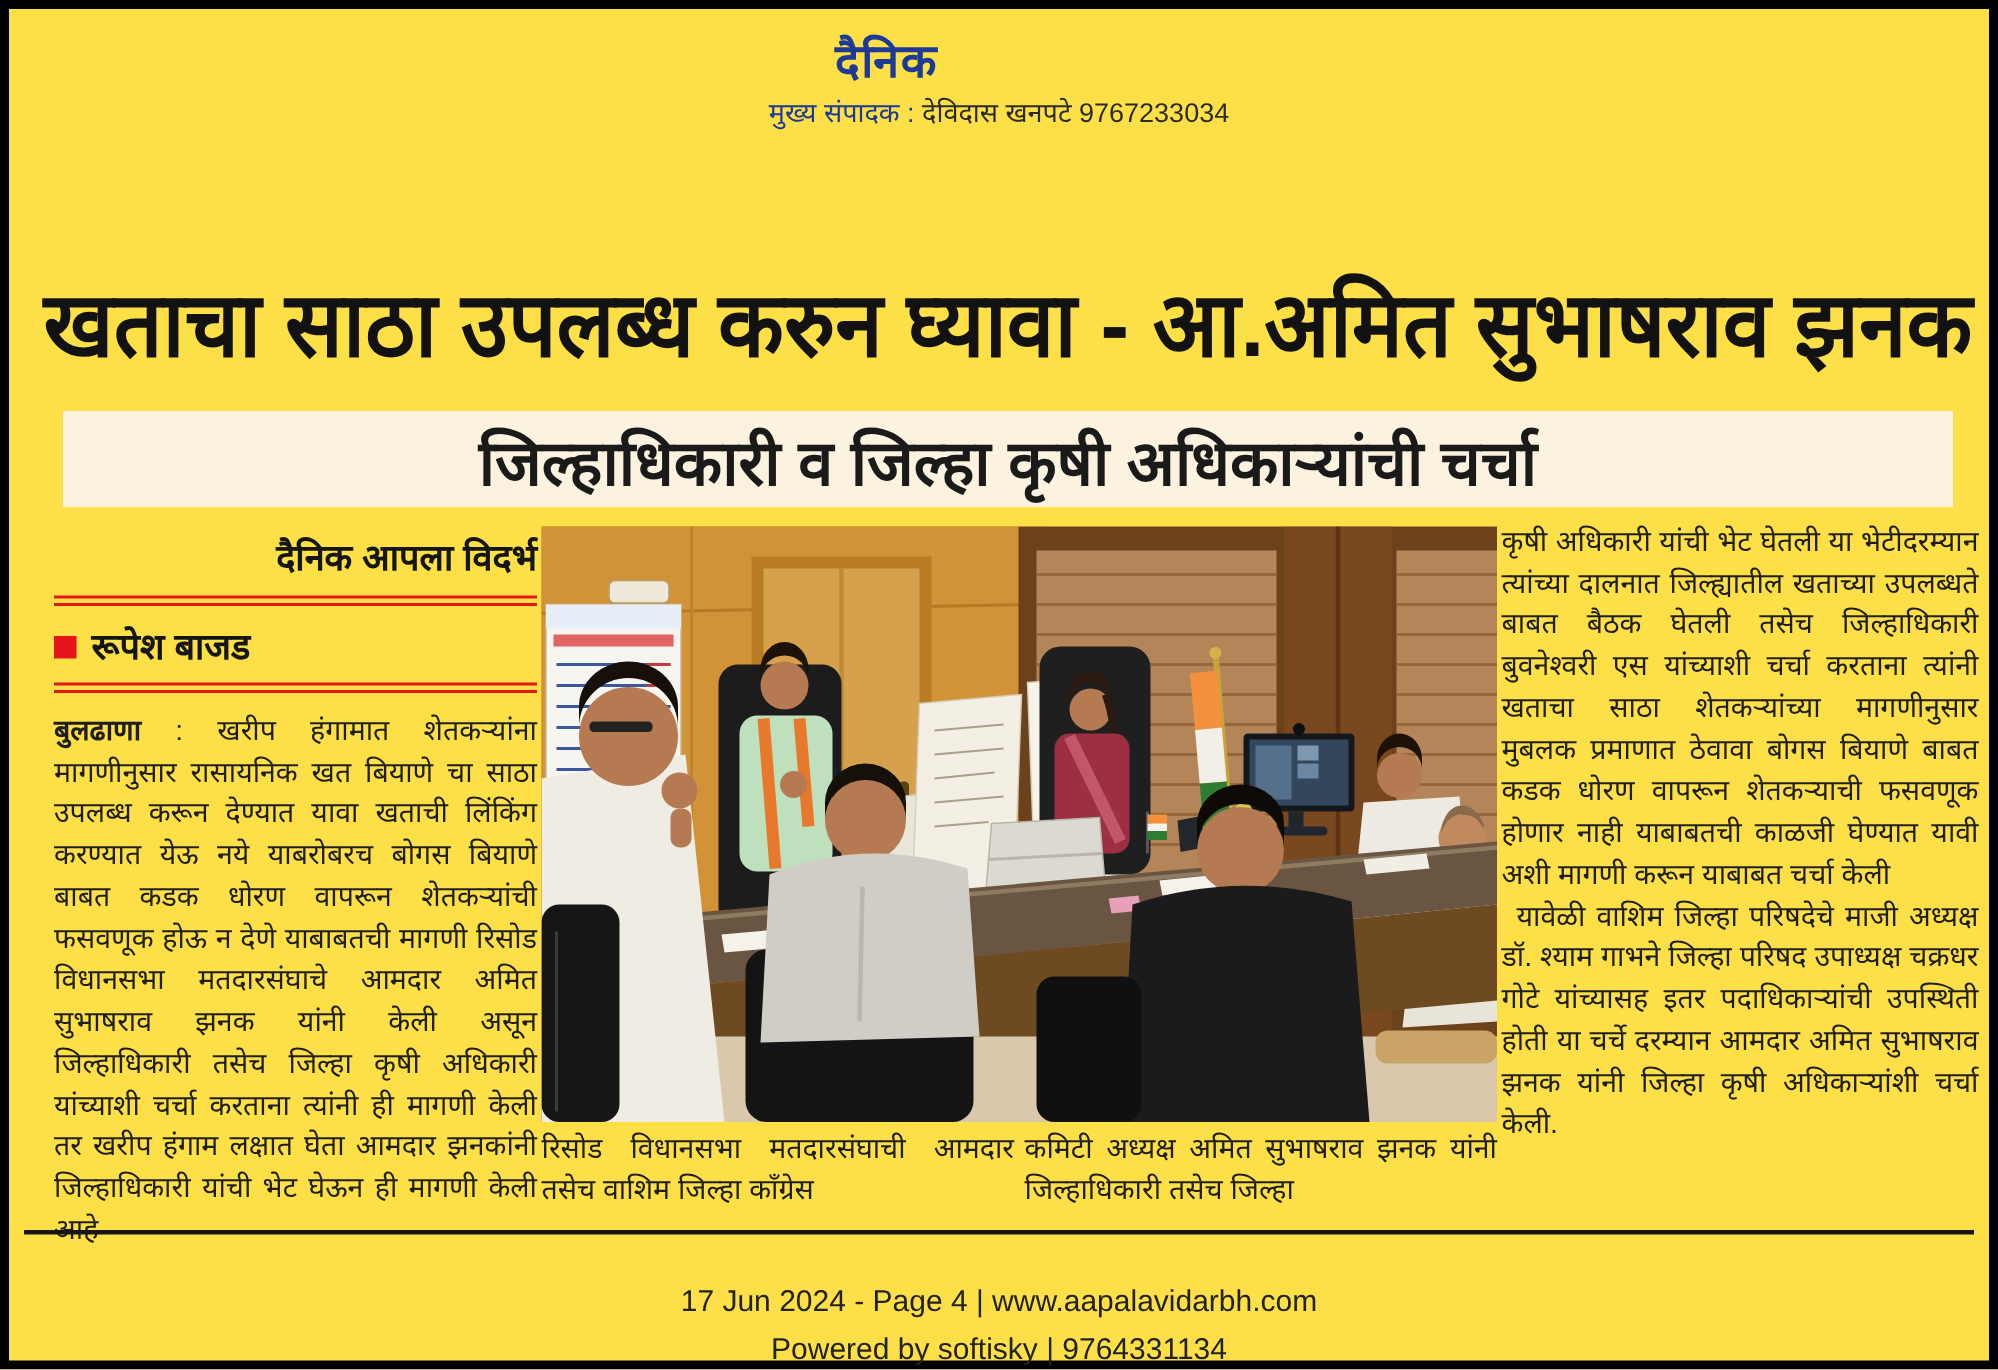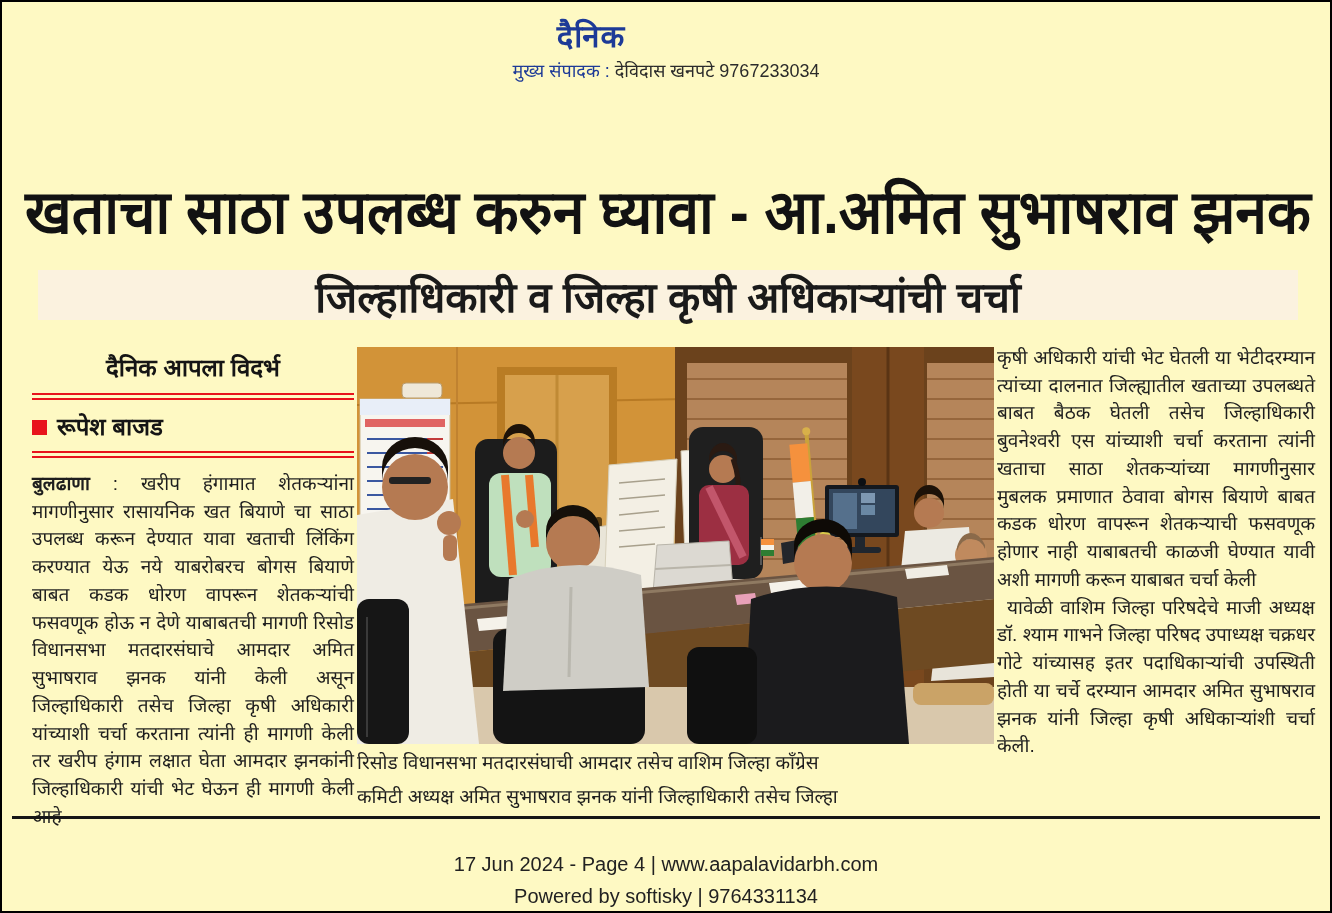--- a/index.html
+++ b/index.html
@@ -2,65 +2,65 @@
 <html><head>
 <meta charset="utf-8">
 <style>
   * { margin:0; padding:0; box-sizing:border-box; }
   html,body { width:1332px; height:913px; }
   body {
     font-family:"Liberation Sans", sans-serif;
     background:#ffffff; color:#1c1c1c; position:relative; overflow:hidden;
   }
   .page {
-    position:absolute; inset:0; background:#fef9c3;
-    border:2px solid #000000;
+    position:absolute; inset:0; background:#fde047;
+    border:6px solid #000000;
   }
   
   .masthead { position:absolute; top:18px; left:0; right:0; text-align:center; }
   .masthead .pre {
     display:block; color:#1d3a97; font-size:31px; font-weight:bold;
     margin-right:150px; line-height:1.1; letter-spacing:1px;
   }
   .masthead .title {
     display:block; color:#ed1c24; font-size:62px; font-weight:900; line-height:1.05;
     text-shadow:2px 2px 0 rgba(130,130,130,.35); letter-spacing:1px;
   }
   .masthead .tagline { font-size:18px; font-weight:normal; color:#2b2b2b; margin-top:4px; }
   .masthead .tagline .lbl { color:#1d3a97; }
   
   .headline {
     position:absolute; top:176px; left:34px; width:1264px; text-align:center;
     font-size:56px; font-weight:900; color:#121212; line-height:1.15;
     transform:scale(1.02,1.08); transform-origin:center top; white-space:nowrap;
   }
   .subhead {
-    position:absolute; top:268px; left:36px; width:1260px; height:50px;
+    position:absolute; top:268px; left:36px; width:1260px; height:64px;
     background:#fbf2df; display:flex; align-items:center; justify-content:center;
     font-size:42px; font-weight:bold; color:#1a1a1a;
   }
   
   .col-left { position:absolute; top:346px; left:30px; width:322px; }
-  .paper-name { text-align:center; font-size:24px; font-weight:bold; color:#151515; padding:2px 0 10px; }
+  .paper-name { text-align:right; font-size:24px; font-weight:bold; color:#151515; padding:2px 0 10px; }
   .redline { height:7px; border-top:2px solid #e8141c; border-bottom:2px solid #e8141c; }
   .author-row { text-align:left; font-size:24px; font-weight:bold; color:#151515; padding:9px 0; }
   .author-row .sq { display:inline-block; width:15px; height:15px; background:#e8141c; margin-right:10px; }
   .body-text {
     font-size:19px; line-height:1.46; text-align:justify; color:#1e1e1e; margin-top:12px;
   }
   .body-text .lede { font-weight:bold; }
   
   .col-right { position:absolute; top:342px; left:995px; width:318px; }
   .col-right .body-text { margin-top:0; }
   .col-right .p2 { text-indent:10px; }
   
   .photo { position:absolute; top:345px; left:355px; width:637px; height:397px; background:#c8872d; }
   .photo svg { display:block; width:100%; height:100%; }
   .caption {
-    position:absolute; top:748px; left:355px; width:637px; display:flex; gap:7px;flex-direction:column;
+    position:absolute; top:748px; left:355px; width:637px; display:flex; gap:7px;
   }
   .caption > div { flex:1; font-size:19px; line-height:1.42; text-align:justify; color:#1e1e1e; }
   
   .separator { position:absolute; top:814px; left:10px; right:10px; border-top:3px solid #161616; }
   .footer { position:absolute; top:846px; left:0; right:0; text-align:center; font-size:20px; color:#222; line-height:1.6; }
 </style>
 </head>
 <body>
 
 <div class="page">

